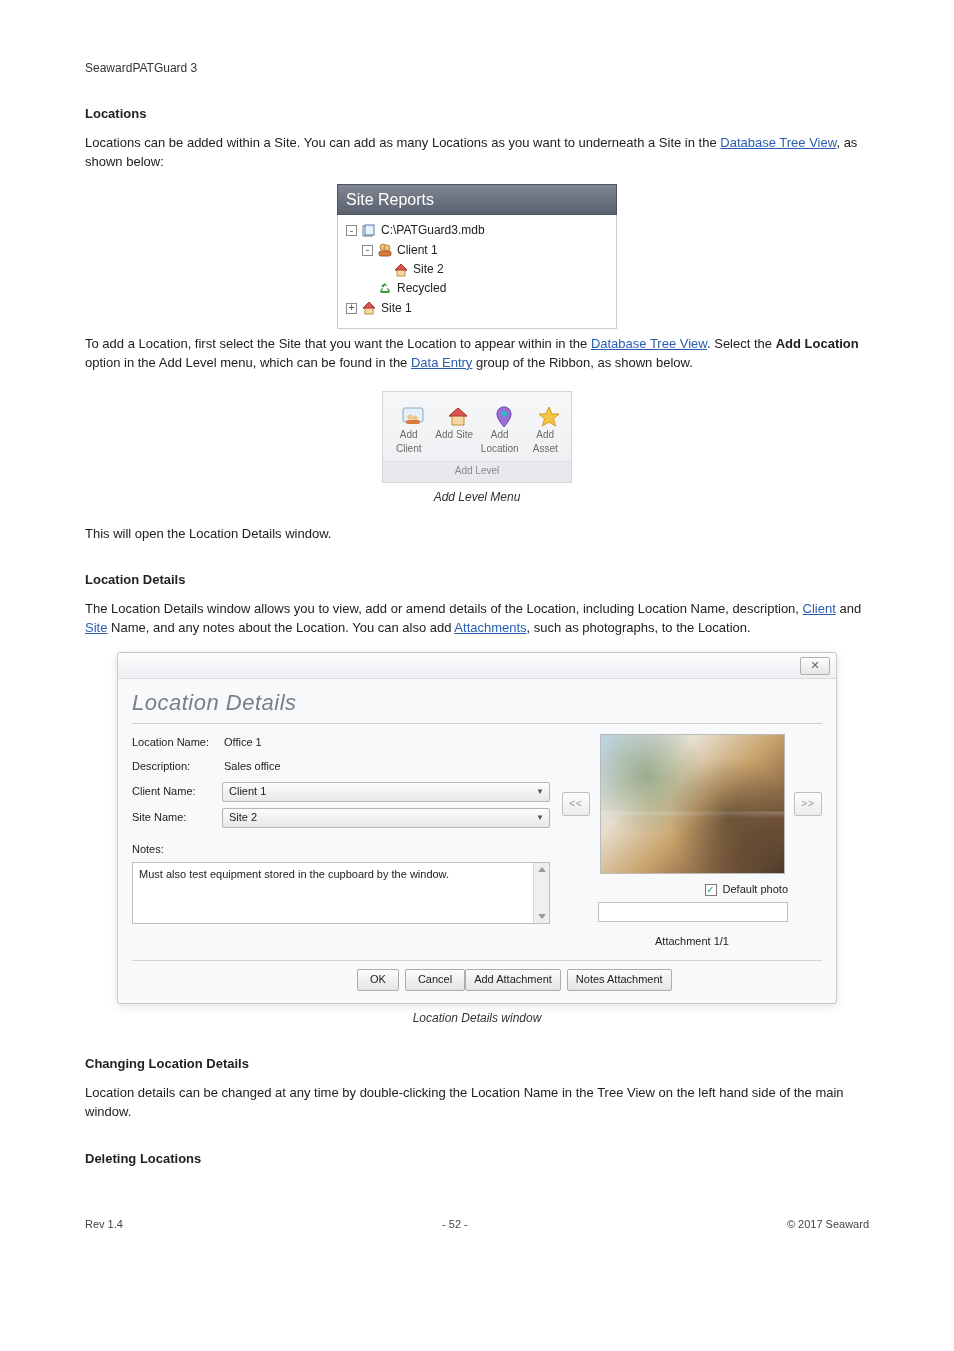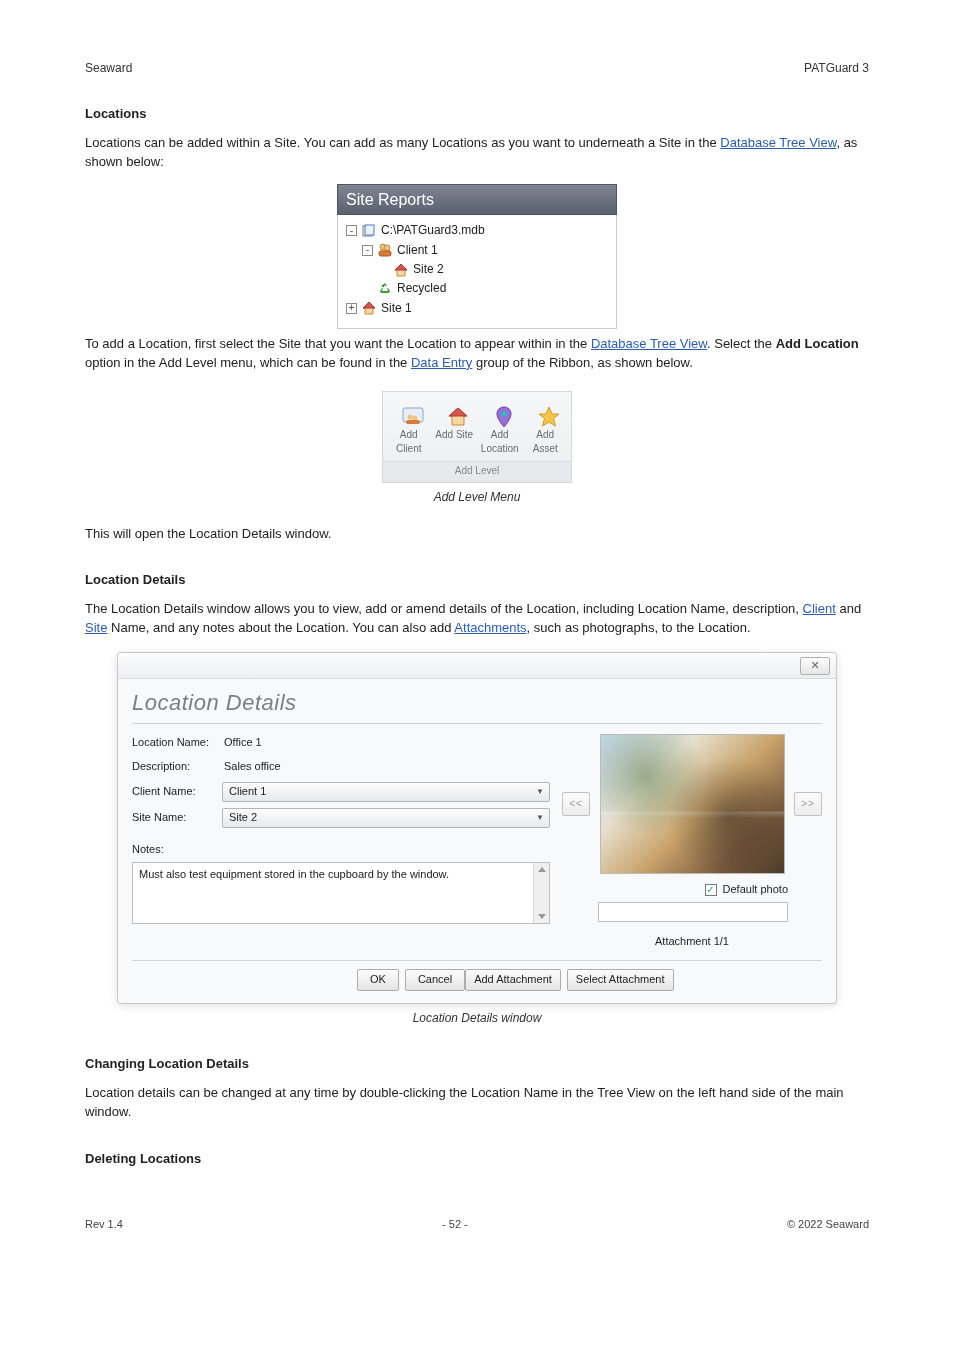--- a/index.html
+++ b/index.html
@@ -74,21 +74,21 @@
     .footer-left { display: flex; gap: 6px; margin-left: 225px; }
     .footer-right { display: flex; gap: 6px; }
     .btn { height: 22px; padding: 0 12px; font-size: 11px; border: 1px solid #adadad; border-radius: 2px; background: linear-gradient(#fcfcfc,#e4e4e4); cursor: pointer; display: inline-flex; align-items: center; justify-content: center; color: #222; }
     .btn.sm { padding: 0 8px; }
 
     .page-footer { display: flex; justify-content: space-between; font-size: 11px; color: #444; margin-top: 48px; }
   </style>
 </head>
 <body>
 
-<div style="display:flex;justify-content:space-between;font-size:12px;color:#333;">
+<div style="display:flex;font-size:12px;color:#333;">
   <span>Seaward</span>
   <span>PATGuard 3</span>
 </div>
 
 <div class="section-title">Locations</div>
 
 <p>
   <span>Locations can be added within a Site. You can add as many Locations as you want to underneath a Site in the </span><span class="lk">Database Tree View</span><span>, as shown below:</span>
 </p>
 
@@ -268,29 +268,29 @@
       </div>
     </div>
 
     <div class="dlg-footer">
       <div class="footer-left">
         <span class="btn">OK</span>
         <span class="btn">Cancel</span>
       </div>
       <div class="footer-right">
         <span class="btn sm">Add Attachment</span>
-        <span class="btn sm">Select Attachment</span>
+        <span class="btn sm">Notes Attachment</span>
       </div>
     </div>
   </div>
 </div>
 <div class="caption">Location Details window</div>
 
 <div class="section-title">Changing Location Details</div>
 <p>Location details can be changed at any time by double-clicking the Location Name in the Tree View on the left hand side of the main window.</p>
 
 <div class="section-title">Deleting Locations</div>
 
 <div class="page-footer">
   <span>Rev 1.4</span>
   <span>- 52 -</span>
-  <span>© 2022 Seaward</span>
+  <span>© 2017 Seaward</span>
 </div>
 
 </body></html>

